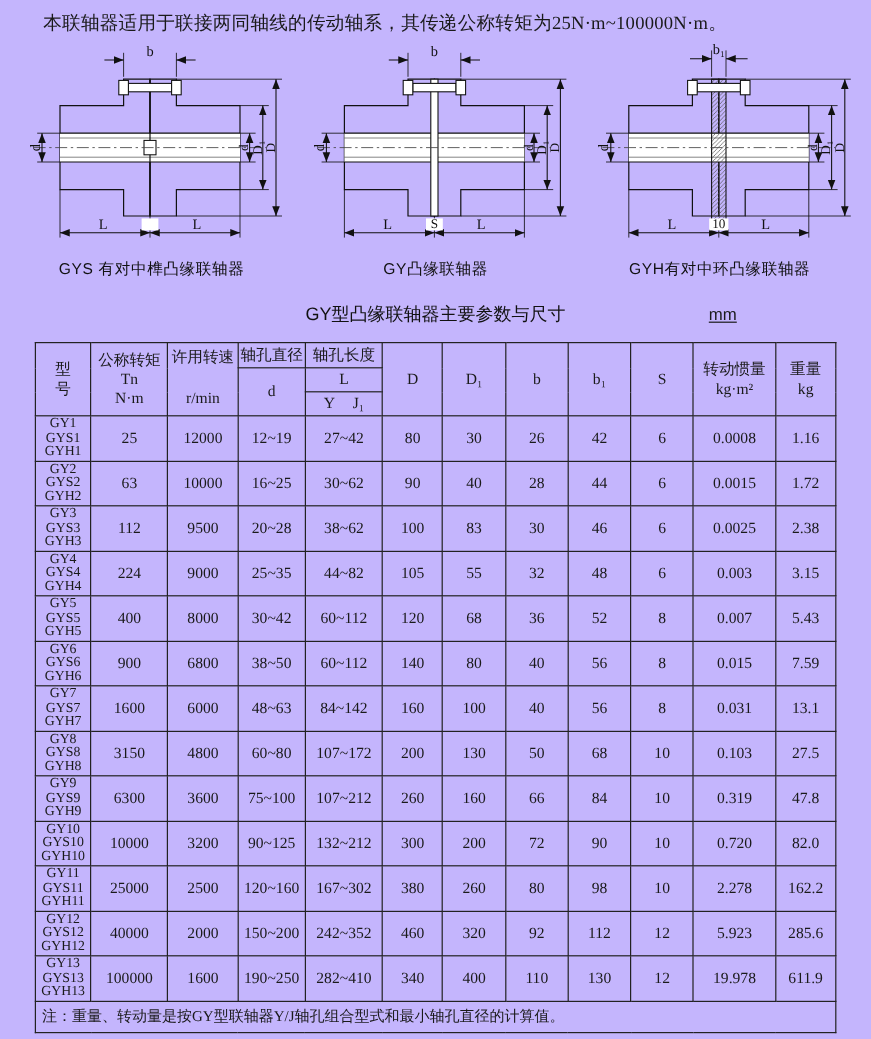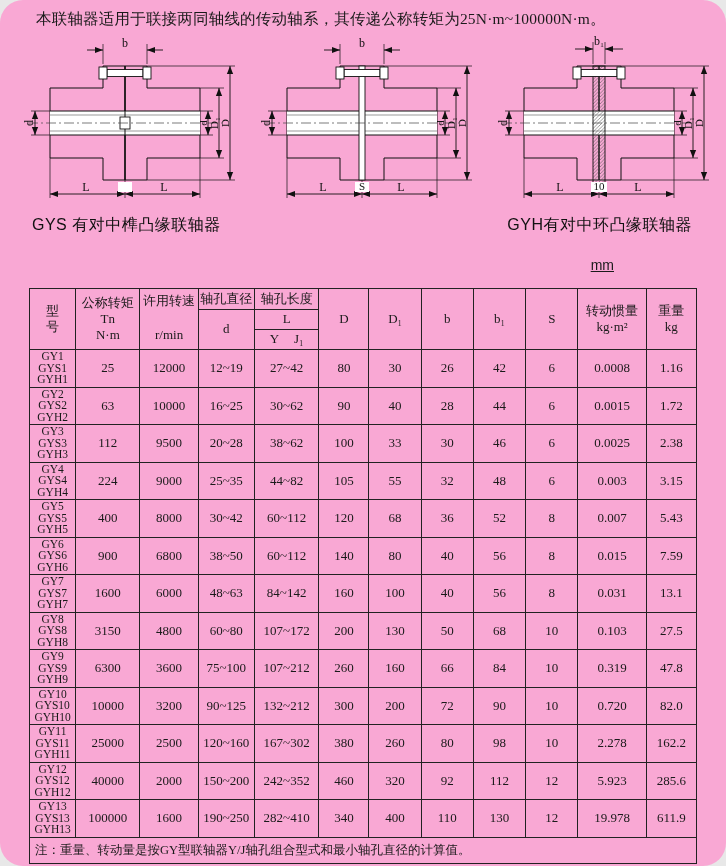--- a/index.html
+++ b/index.html
@@ -1,28 +1,28 @@
 <!DOCTYPE html>
 <html><head>
 <meta charset="utf-8">
 <style>
   * { margin:0; padding:0; box-sizing:border-box; }
   body { background:#e8e8e8; }
   .page {
-    width:726px; height:866px; background:#f9a8d4; margin:0 auto;
+    width:726px; height:866px; background:#c4b5fd; margin:0 auto;
     font-family:"Liberation Serif","DejaVu Serif",serif; color:#1a1a1a;
-    position:relative; overflow:hidden;border-radius:23px;
+    position:relative; overflow:hidden;
   }
   .intro { padding:9px 26px 0 36px; font-size:15.5px; letter-spacing:.2px; }
   .diagrams { display:flex; justify-content:space-between; padding:0 8px; margin-top:4px; }
   .diagram { width:238px; text-align:center; }
   .diagram svg { display:block; margin:0 auto; }
   .caption {
     font-family:"Liberation Sans","DejaVu Sans",sans-serif;
-    font-size:16px; margin-top:3px; letter-spacing:.5px; color:#111;
+    font-size:13px; margin-top:3px; letter-spacing:.5px; color:#111;
   }
   .table-title-row { position:relative; height:24px; margin-top:20px; }
   .table-title {
     position:absolute; left:0; right:0; text-align:center;
     font-family:"Liberation Sans","DejaVu Sans",sans-serif; font-size:15px; color:#111;
   }
   .unit { position:absolute; right:112px; top:1px; font-family:"Liberation Sans","DejaVu Sans",sans-serif; font-size:14px;text-decoration:underline; }
   table { border-collapse:collapse; margin:8px auto 0; width:668px; table-layout:fixed; }
   th, td {
     border:1px solid #222; font-weight:normal; text-align:center;
@@ -167,20 +167,21 @@
           <line class="ext" x1="186" y1="124" x2="186" y2="164"></line>
           <line class="ext" x1="111" y1="146" x2="111" y2="164"></line>
           <line class="dim" x1="36" y1="160" x2="111" y2="160" marker-start="url(#ar)" marker-end="url(#ar)"></line>
           <line class="dim" x1="111" y1="160" x2="186" y2="160" marker-start="url(#ar)" marker-end="url(#ar)"></line>
           <text class="dimtext" x="72" y="157" text-anchor="middle">L</text>
           <rect x="104" y="148" width="14" height="10" fill="#fff"></rect>
           <text class="dimtext-sm" x="111" y="156" text-anchor="middle">S</text>
           <text class="dimtext" x="150" y="157" text-anchor="middle">L</text>
         </g>
       </svg>
+      <div class="caption">GY凸缘联轴器</div>
     </div>
 
     <div class="diagram">
       <svg width="224" height="178" viewBox="0 0 224 178">
         <g>
           <path class="ol" fill="url(#hA)" d="M36,54 H89 V32 H111 V146 H89 V124 H36 Z"></path>
           <path class="ol" fill="url(#hB)" d="M186,54 H133 V32 H111 V146 H133 V124 H186 Z"></path>
           <rect x="36" y="77" width="150" height="24" fill="#fff"></rect>
           <line class="ol" x1="36" y1="77" x2="186" y2="77"></line>
           <line class="ol" x1="36" y1="101" x2="186" y2="101"></line>
@@ -226,20 +227,21 @@
           <text class="dimtext-sm" x="111" y="156" text-anchor="middle">10</text>
           <text class="dimtext" x="150" y="157" text-anchor="middle">L</text>
         </g>
       </svg>
       <div class="caption">GYH有对中环凸缘联轴器</div>
     </div>
 
   </div>
 
   <div class="table-title-row">
+    <div class="table-title">GY型凸缘联轴器主要参数与尺寸</div>
     <div class="unit">mm</div>
   </div>
 
   <table>
     <colgroup>
       <col style="width:46px">
         <col style="width:64px">
         <col style="width:58px">
         <col style="width:56px">
       <col style="width:64px">
@@ -336,21 +338,21 @@
           <td class="model">
             <div>GY3</div>
             <div>GYS3</div>
             <div>GYH3</div>
           </td>
           <td>112</td>
           <td>9500</td>
           <td>20~28</td>
           <td>38~62</td>
           <td>100</td>
-          <td>33</td>
+          <td>83</td>
           <td>30</td>
           <td>46</td>
           <td>6</td>
           <td>0.0025</td>
           <td>2.38</td>
         </tr>
 
         <tr>
           <td class="model">
             <div>GY4</div>

